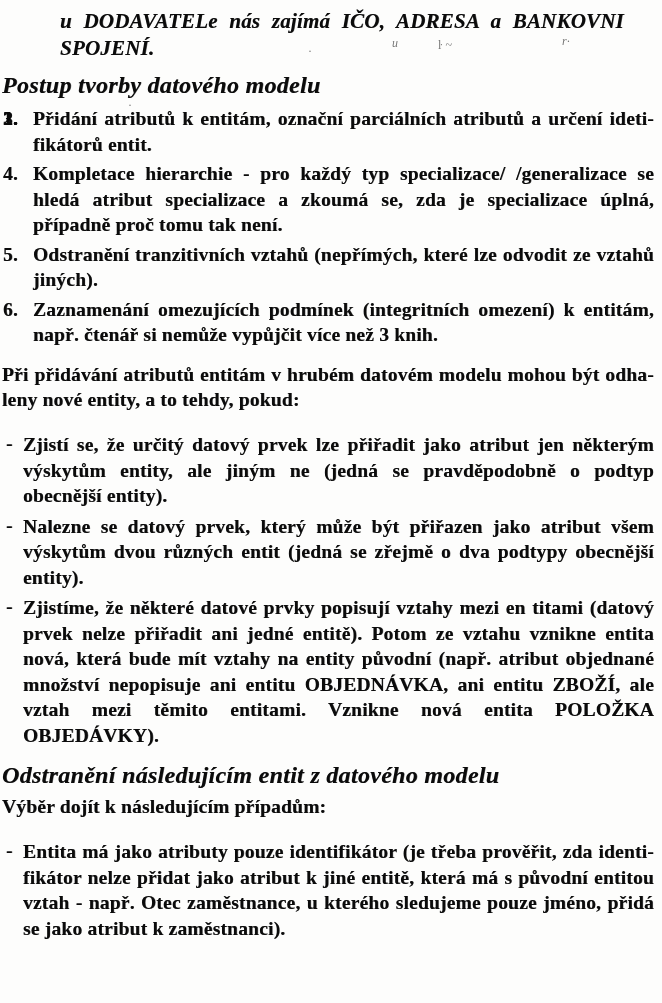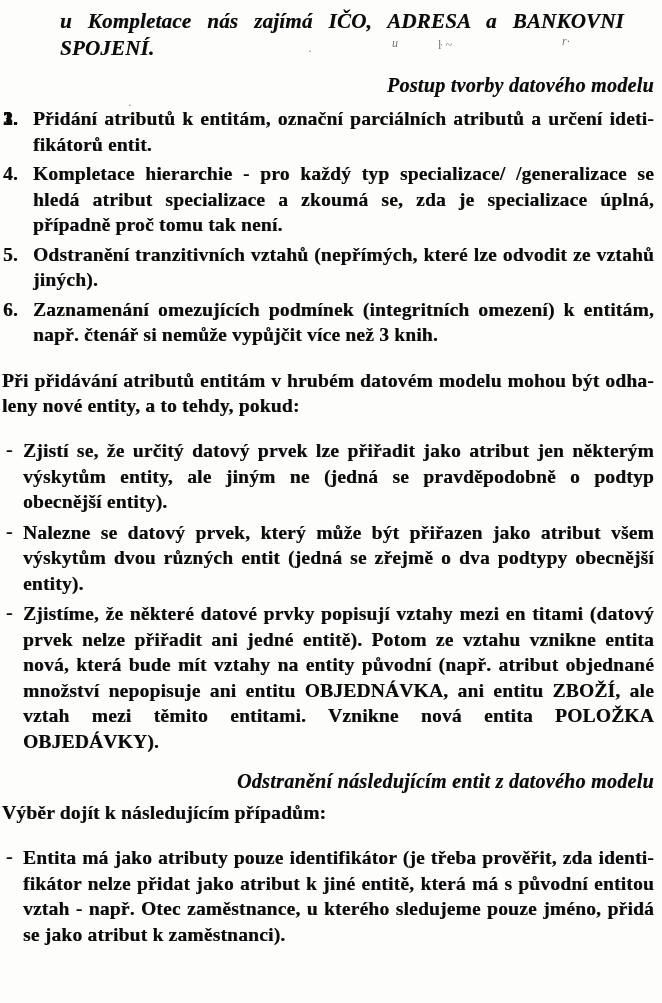--- a/index.html
+++ b/index.html
@@ -22,38 +22,37 @@
     margin: 2px 0 0 58px;
     width: 564px;
     font-style: italic;
     font-size: 21px;
     line-height: 27px;
     text-align: justify;
   }
   .heading {
     margin: 10px 0 0 0;
     font-style: italic;
-    font-size: 20px;
+    font-size: 24px;
     line-height: 26px;
     letter-spacing: 0.3px;
-    text-align: right;
   }
   .heading2 { margin-top: 14px; }
   .olist { margin-top: 8px; }
   .oitem {
     position: relative;
     padding-left: 31px;
     font-size: 19.5px;
     line-height: 25.5px;
     text-align: justify;
     margin-bottom: 4px;
   }
   .oitem .num { position: absolute; left: 1px; top: 0; }
   .para {
-    margin-top: 20px;
+    margin-top: 14px;
     font-size: 19.5px;
     line-height: 25.5px;
     text-align: justify;
   }
   .para2 { margin-top: 6px; }
   .blist { margin-top: 5px; }
   .bitem {
     position: relative;
     padding-left: 21px;
     font-size: 19.5px;
@@ -82,21 +81,21 @@
 
 <div class="page">
 
   <span class="artifact a1">·</span>
   <span class="artifact a2">u</span>
   <span class="artifact a3">ŀ ~</span>
   <span class="artifact a4">r·</span>
   <span class="artifact a5">·</span>
   <span class="artifact a6">·</span>
 
-  <p class="intro">u Kompletace nás zajímá IČO, ADRESA a BANKOVNI SPOJENÍ.</p>
+  <p class="intro">u DODAVATELe nás zajímá IČO, ADRESA a BANKOVNI SPOJENÍ.</p>
 
   <h2 class="heading">Postup tvorby datového modelu</h2>
 
   <div class="olist">
     <div class="oitem">
       <span class="num">1.</span>
     </div>
     <div class="oitem">
       <span class="num">2.</span>
     </div>

